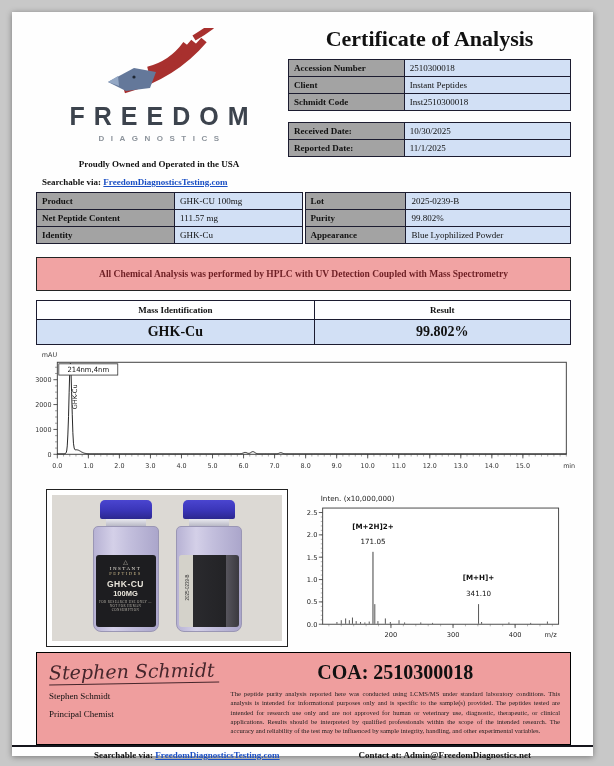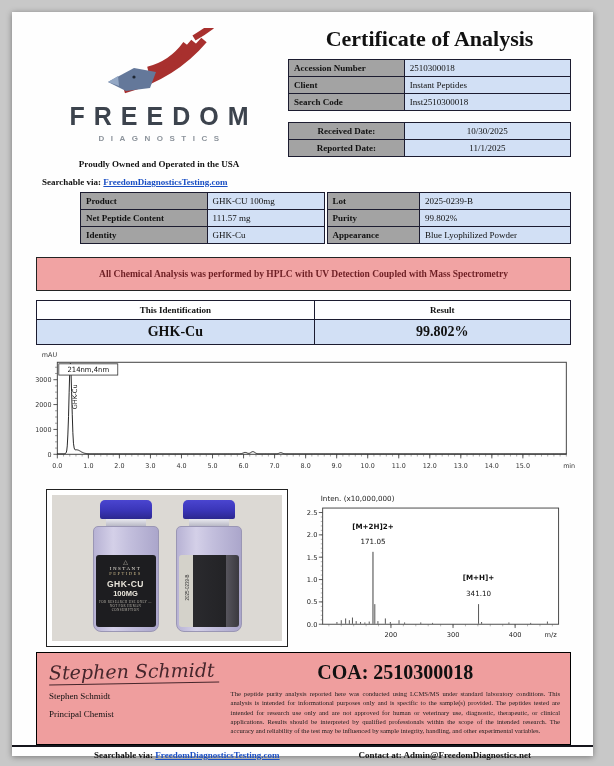--- a/index.html
+++ b/index.html
@@ -21,24 +21,24 @@
   .tagline { font-weight:bold; font-size:9px; margin-top:16px; }
   .searchable { font-weight:bold; font-size:9px; margin-top:8px; text-align:left; padding-left:6px; }
   .link { color:#1a4fc4; text-decoration:underline; cursor:pointer; }
   .doc-title { font-size:22px; font-weight:bold; text-align:center; margin:2px 0 7px; }
 
   
   table.info { border-collapse:collapse; width:100%; border:1.5px solid #1c1c30; }
   table.info td { border:1px solid #1c1c30; font-size:9px; padding:2px 5px; height:17px; }
   td.lbl { background:#a3a3a3; font-weight:bold; }
   td.val { background:#d2e0f5; }
-  .mt10 { margin-top:11px;text-align:center; }
+  .mt10 { margin-top:11px; }
   .acc-lbl { width:41%; } .prod-lbl { width:52%; } .lot-lbl { width:38%; }
 
-  .tables-row { display:flex; gap:2px; margin-top:5px;margin-left:44px; }
+  .tables-row { display:flex; gap:2px; margin-top:5px; }
   .tables-row > div { flex:1; }
 
   
   .banner {
     margin:13px 0 0; border:1.5px solid #232323; background:#f1a3a3;
     color:#6d1f24; font-weight:bold; font-size:9.5px; text-align:center;
     padding:11px 30px;
   }
 
   
@@ -125,21 +125,21 @@
           <tbody>
               <tr>
             <td class="lbl acc-lbl">Accession Number</td>
             <td class="val">2510300018</td>
           </tr>
           <tr>
             <td class="lbl">Client</td>
             <td class="val">Instant Peptides</td>
           </tr>
           <tr>
-            <td class="lbl">Search Code</td>
+            <td class="lbl">Schmidt Code</td>
             <td class="val">Inst2510300018</td>
           </tr>
         </tbody>
           </table>
         <table class="info mt10">
           <tbody>
               <tr>
             <td class="lbl acc-lbl">Received Date:</td>
             <td class="val">10/30/2025</td>
           </tr>
@@ -190,21 +190,21 @@
           </table>
       </div>
     </div>
 
     <div class="banner">All Chemical Analysis was performed by HPLC with UV Detection Coupled with Mass Spectrometry</div>
 
     <div class="mass-wrap">
       <table class="mass">
         <tbody>
             <tr>
-          <td class="mass-h c1">This Identification</td>
+          <td class="mass-h c1">Mass Identification</td>
           <td class="mass-h">Result</td>
         </tr>
         <tr>
           <td class="mass-d">GHK-Cu</td>
           <td class="mass-d">99.802%</td>
         </tr>
       </tbody>
         </table>
     </div>
 

